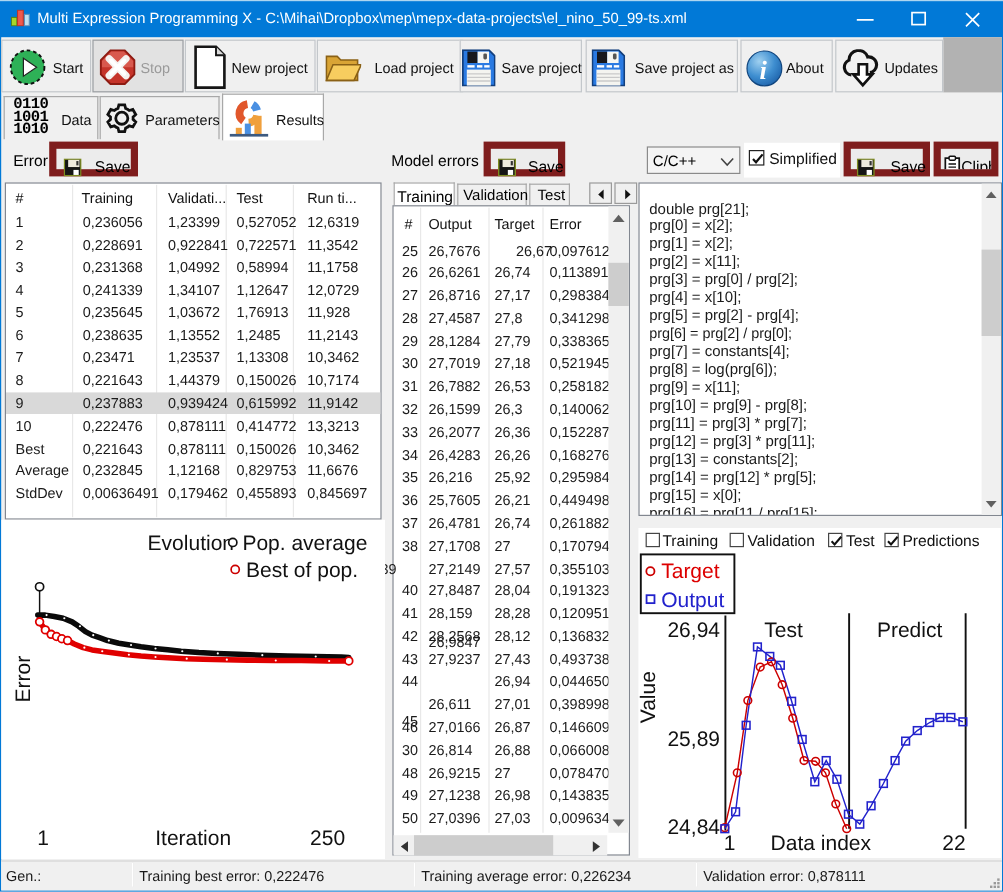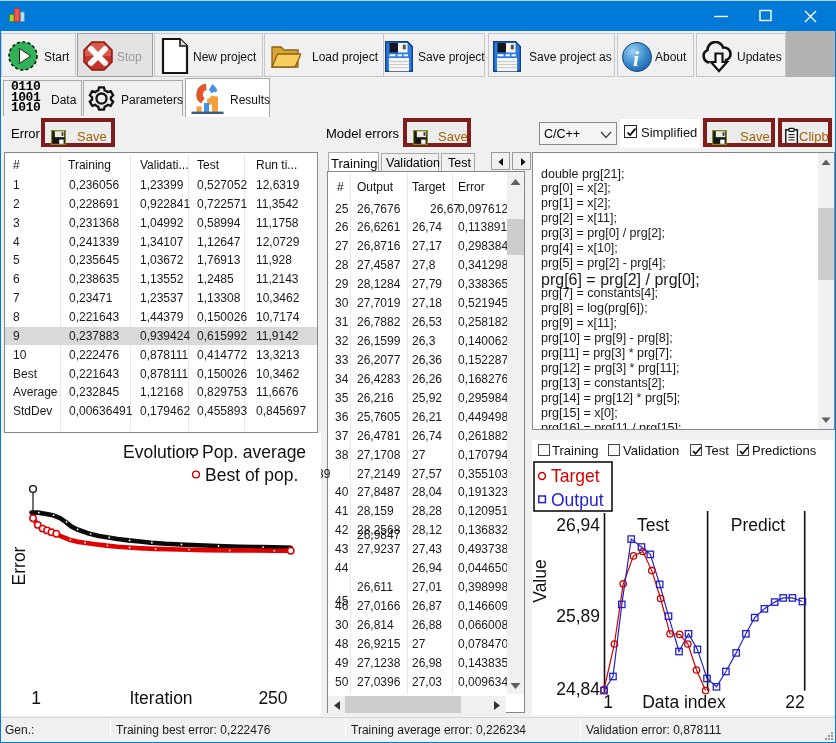--- a/index.html
+++ b/index.html
@@ -6,40 +6,41 @@
 .abs{position:absolute;}
 #win{position:absolute;left:1px;top:0;width:834px;height:742px;background:#f0f0f0;}
 #titlebar{position:absolute;left:0;top:0;width:836px;height:31px;background:#0179d7;}
 #titletop{position:absolute;left:0;top:0;width:836px;height:1px;background:#aed6f0;}
 .ttext{position:absolute;left:31px;top:8px;color:#fff;font-size:12.3px;white-space:nowrap;}
 .toolbtn{position:absolute;top:33px;height:44px;background:#f0f0f0;border:1px solid #c3c7cb;}
 .toolbtn .lbl{position:absolute;font-size:12px;color:#111;top:16px;white-space:nowrap;}
 .ticon{position:absolute;top:6px;}
 .tabbar{position:absolute;top:80px;height:36px;background:#f0f0f0;border:1px solid #a8a8a8;border-bottom:none;}
 .tablbl{position:absolute;font-size:12px;color:#111;white-space:nowrap;}
-.btn{position:absolute;background:#ececec;border:4px solid #7f1d1d;font-size:13px;color:#a16207;}
+.btn{position:absolute;background:#ececec;border:6px solid #7f1d1d;font-size:13px;color:#000000;}
 .panel{position:absolute;background:#fff;border:1px solid #828790;}
 .hdrcell{position:absolute;font-size:12px;color:#111;white-space:nowrap;}
 .cell{position:absolute;font-size:12px;color:#1a1a1a;white-space:nowrap;}
 .gline{position:absolute;width:1px;background:#e8e8e8;}
 .sb{position:absolute;background:#f0f0f0;}
 .sbthumb{position:absolute;background:#cdcdcd;}
 .cbx{position:absolute;width:12px;height:12px;background:#fff;border:1px solid #454545;}
 .cbxlbl{position:absolute;font-size:13px;color:#111;white-space:nowrap;}
 .statxt{position:absolute;font-size:12px;color:#1a1a1a;top:723px;white-space:nowrap;}
 .statsep{position:absolute;top:719px;width:1px;height:20px;background:#cfcfcf;border-right:1px solid #fff;}
 </style></head><body>
 <div id="win"></div>
 <div id="titlebar">
     <div id="titletop"></div>
 <svg class="abs" style="left:9px;top:8px" width="16" height="14" viewBox="0 0 16 14">
  <rect x="0.5" y="6.5" width="4.6" height="7" fill="#a8d62a" stroke="#55821c" stroke-width="0.9"></rect>
  <rect x="5.6" y="0.5" width="4.8" height="13" fill="#ef5a4e" stroke="#c03427" stroke-width="0.9"></rect>
  <rect x="11.4" y="4" width="4" height="9.5" fill="#bfe0f2" stroke="#5d93bd" stroke-width="0.9"></rect>
 </svg>
+<div class="ttext">Multi Expression Programming X - C:\Mihai\Dropbox\mep\mepx-data-projects\el_nino_50_99-ts.xml</div>
 <svg class="abs" style="left:699px;top:0" width="137" height="31" viewBox="0 0 137 31">
  <line x1="15" y1="16.5" x2="29" y2="16.5" stroke="#fff" stroke-width="1.4"></line>
  <rect x="61" y="10.5" width="11" height="10" fill="none" stroke="#fff" stroke-width="1.4"></rect>
  <path d="M106 11 L117 22 M117 11 L106 22" stroke="#fff" stroke-width="1.4"></path>
 </svg>
 </div>
 <div class="abs" style="left:786px;top:31px;width:49px;height:46px;background:#b2b2b2"></div>
 <div class="toolbtn" style="left:1px;width:75px;">
     <svg class="ticon" style="left:5px" width="32" height="32" viewBox="0 0 32 32">
 <circle cx="16" cy="16" r="14" fill="#2eb157" stroke="#111" stroke-width="1.6" stroke-dasharray="3 2.4"></circle>
@@ -420,21 +421,21 @@
     <path d="M2 2 L8 6.5 L2 11 Z" fill="#333"></path>
   </svg>
 <div class="panel" style="left:532px;top:152px;width:303px;height:278px;overflow:hidden">
     <div class="cell" style="left:8px;top:13.5px;font-size:12.5px">double prg[21];</div>
     <div class="cell" style="left:8px;top:28.4px;font-size:12.5px">prg[0] = x[2];</div>
     <div class="cell" style="left:8px;top:43.4px;font-size:12.5px">prg[1] = x[2];</div>
     <div class="cell" style="left:8px;top:58.3px;font-size:12.5px">prg[2] = x[11];</div>
     <div class="cell" style="left:8px;top:73.3px;font-size:12.5px">prg[3] = prg[0] / prg[2];</div>
     <div class="cell" style="left:8px;top:88.2px;font-size:12.5px">prg[4] = x[10];</div>
     <div class="cell" style="left:8px;top:103.2px;font-size:12.5px">prg[5] = prg[2] - prg[4];</div>
-    <div class="cell" style="left:8px;top:118.1px;font-size:16px">prg[6] = prg[2] / prg[0];</div>
+    <div class="cell" style="left:8px;top:118.1px;font-size:12px">prg[6] = prg[2] / prg[0];</div>
     <div class="cell" style="left:8px;top:133.1px;font-size:12.5px">prg[7] = constants[4];</div>
     <div class="cell" style="left:8px;top:148.0px;font-size:12.5px">prg[8] = log(prg[6]);</div>
     <div class="cell" style="left:8px;top:163.0px;font-size:12.5px">prg[9] = x[11];</div>
     <div class="cell" style="left:8px;top:177.9px;font-size:12.5px">prg[10] = prg[9] - prg[8];</div>
     <div class="cell" style="left:8px;top:192.9px;font-size:12.5px">prg[11] = prg[3] * prg[7];</div>
     <div class="cell" style="left:8px;top:207.9px;font-size:12.5px">prg[12] = prg[3] * prg[11];</div>
     <div class="cell" style="left:8px;top:222.8px;font-size:12.5px">prg[13] = constants[2];</div>
     <div class="cell" style="left:8px;top:237.8px;font-size:12.5px">prg[14] = prg[12] * prg[5];</div>
     <div class="cell" style="left:8px;top:252.7px;font-size:12.5px">prg[15] = x[0];</div>
     <div class="cell" style="left:8px;top:267.6px;font-size:12.5px">prg[16] = prg[11 / prg[15];</div>

